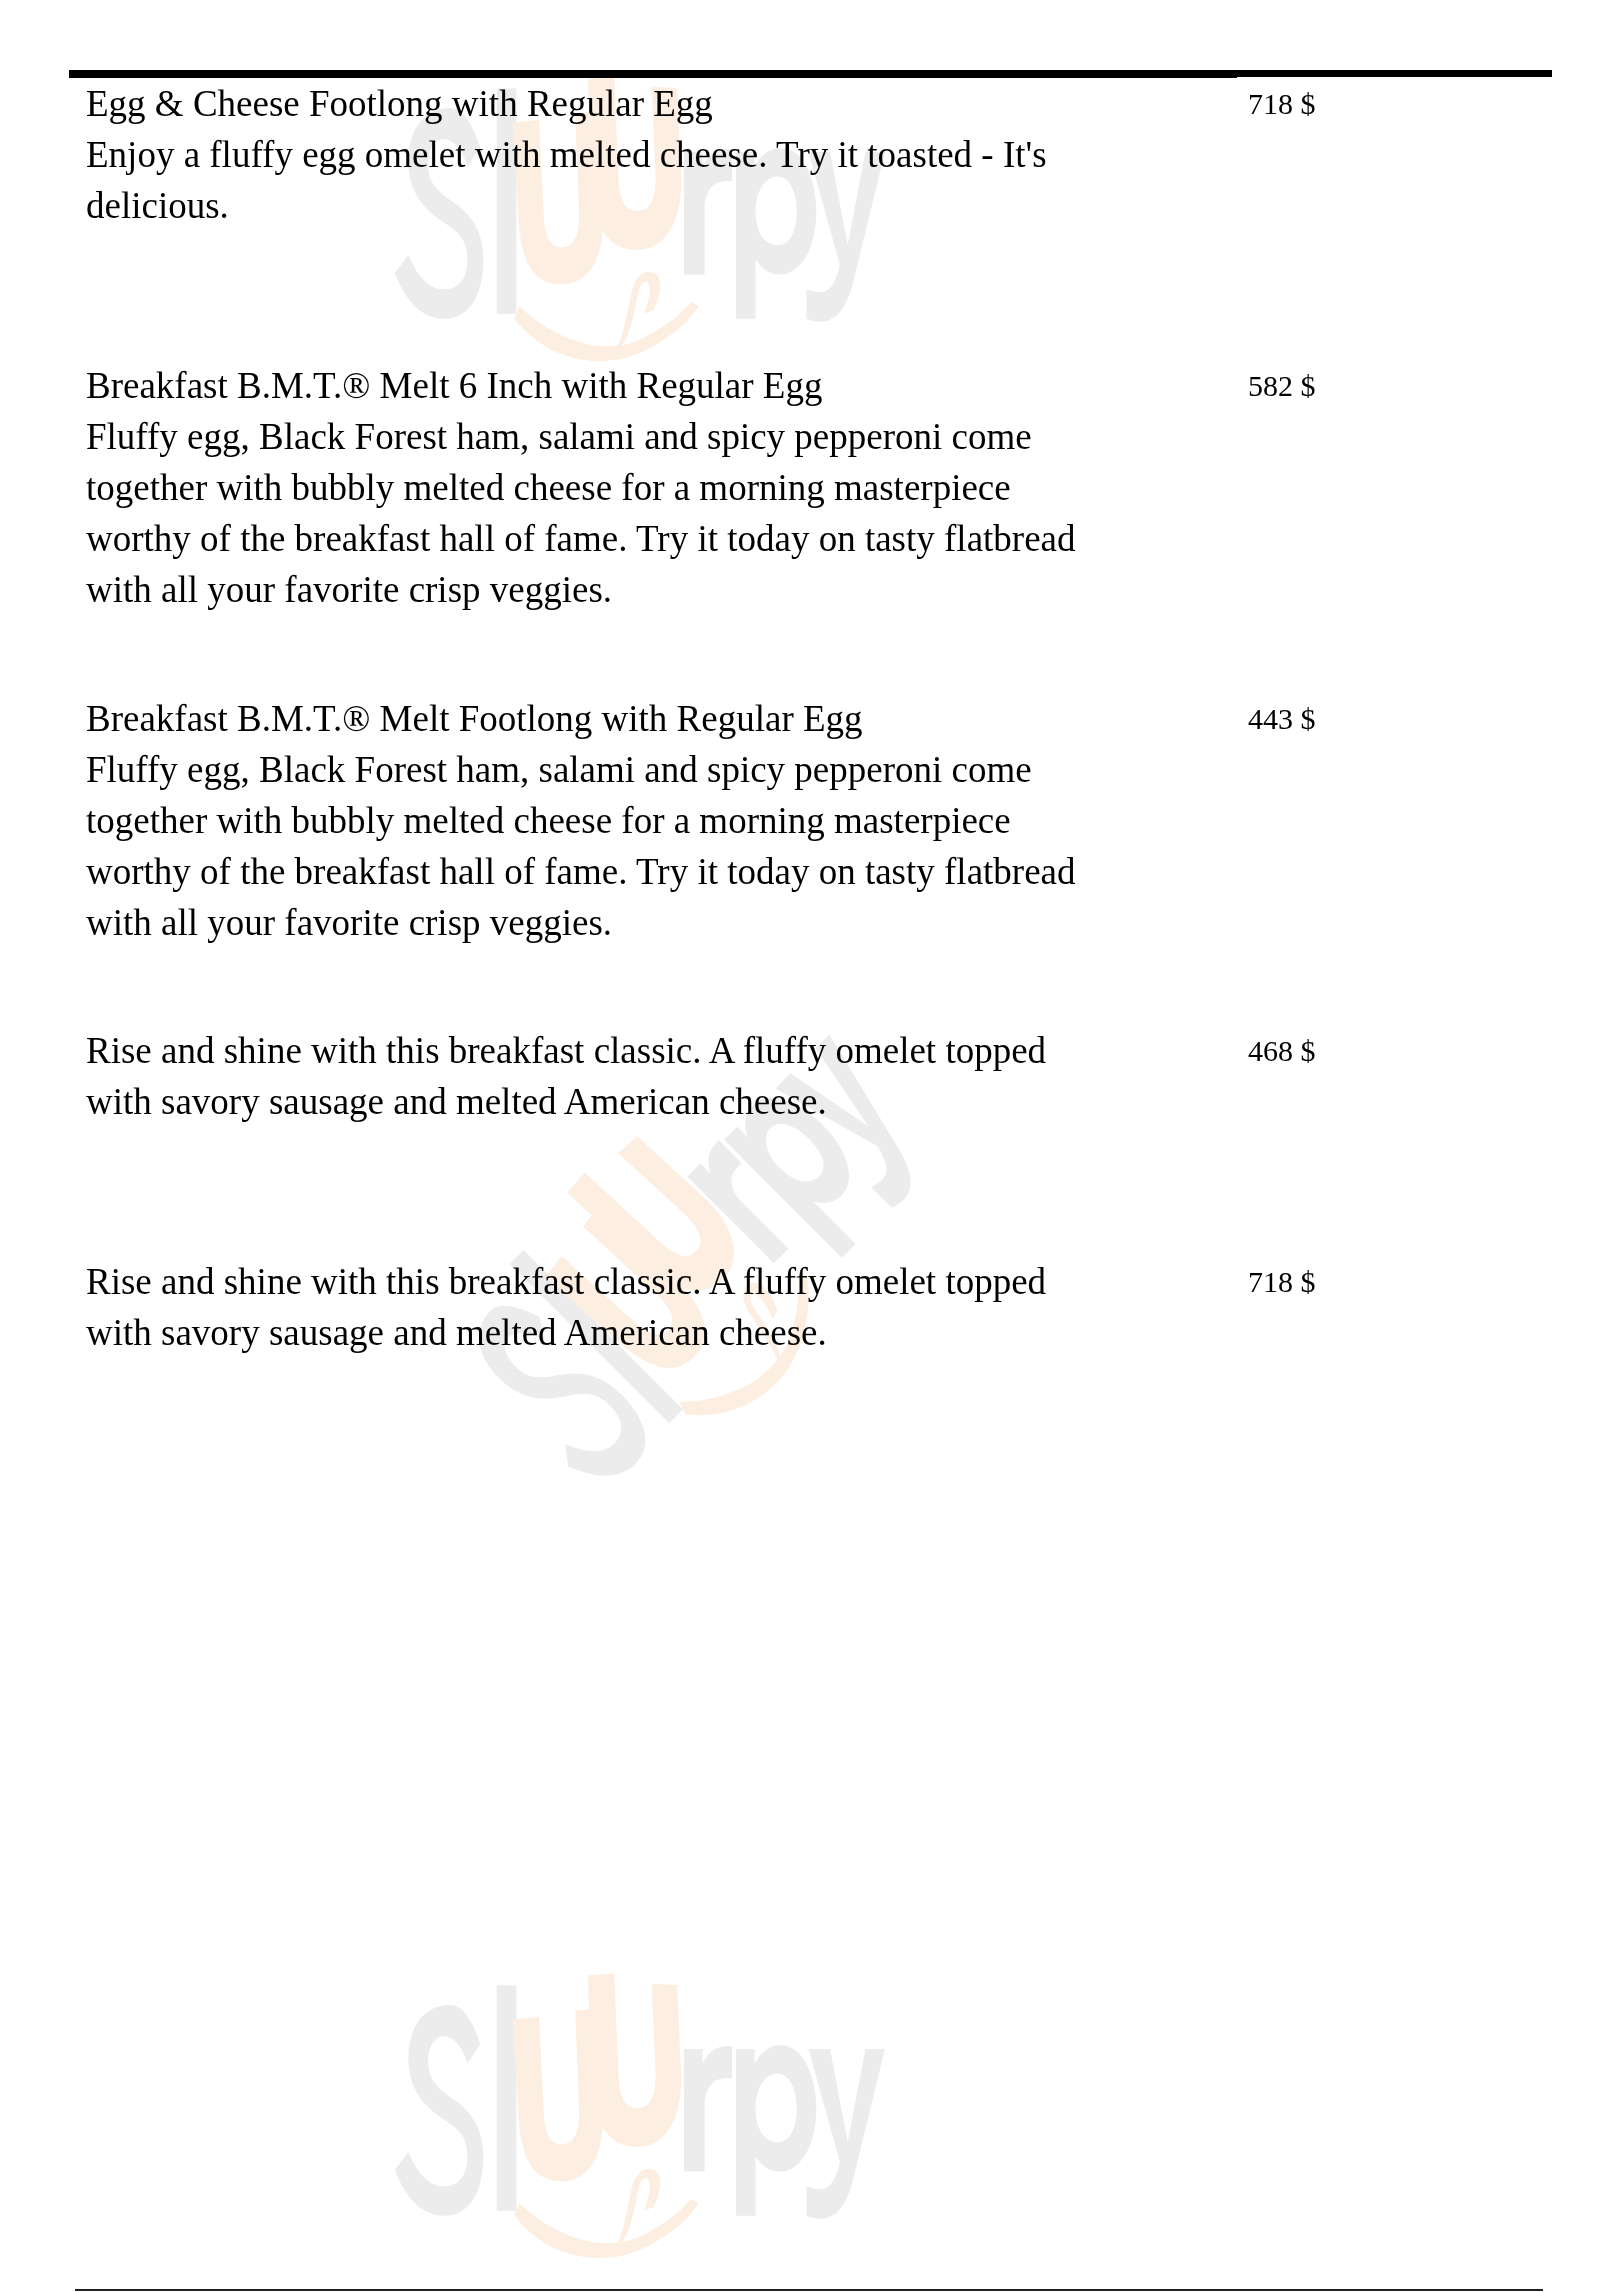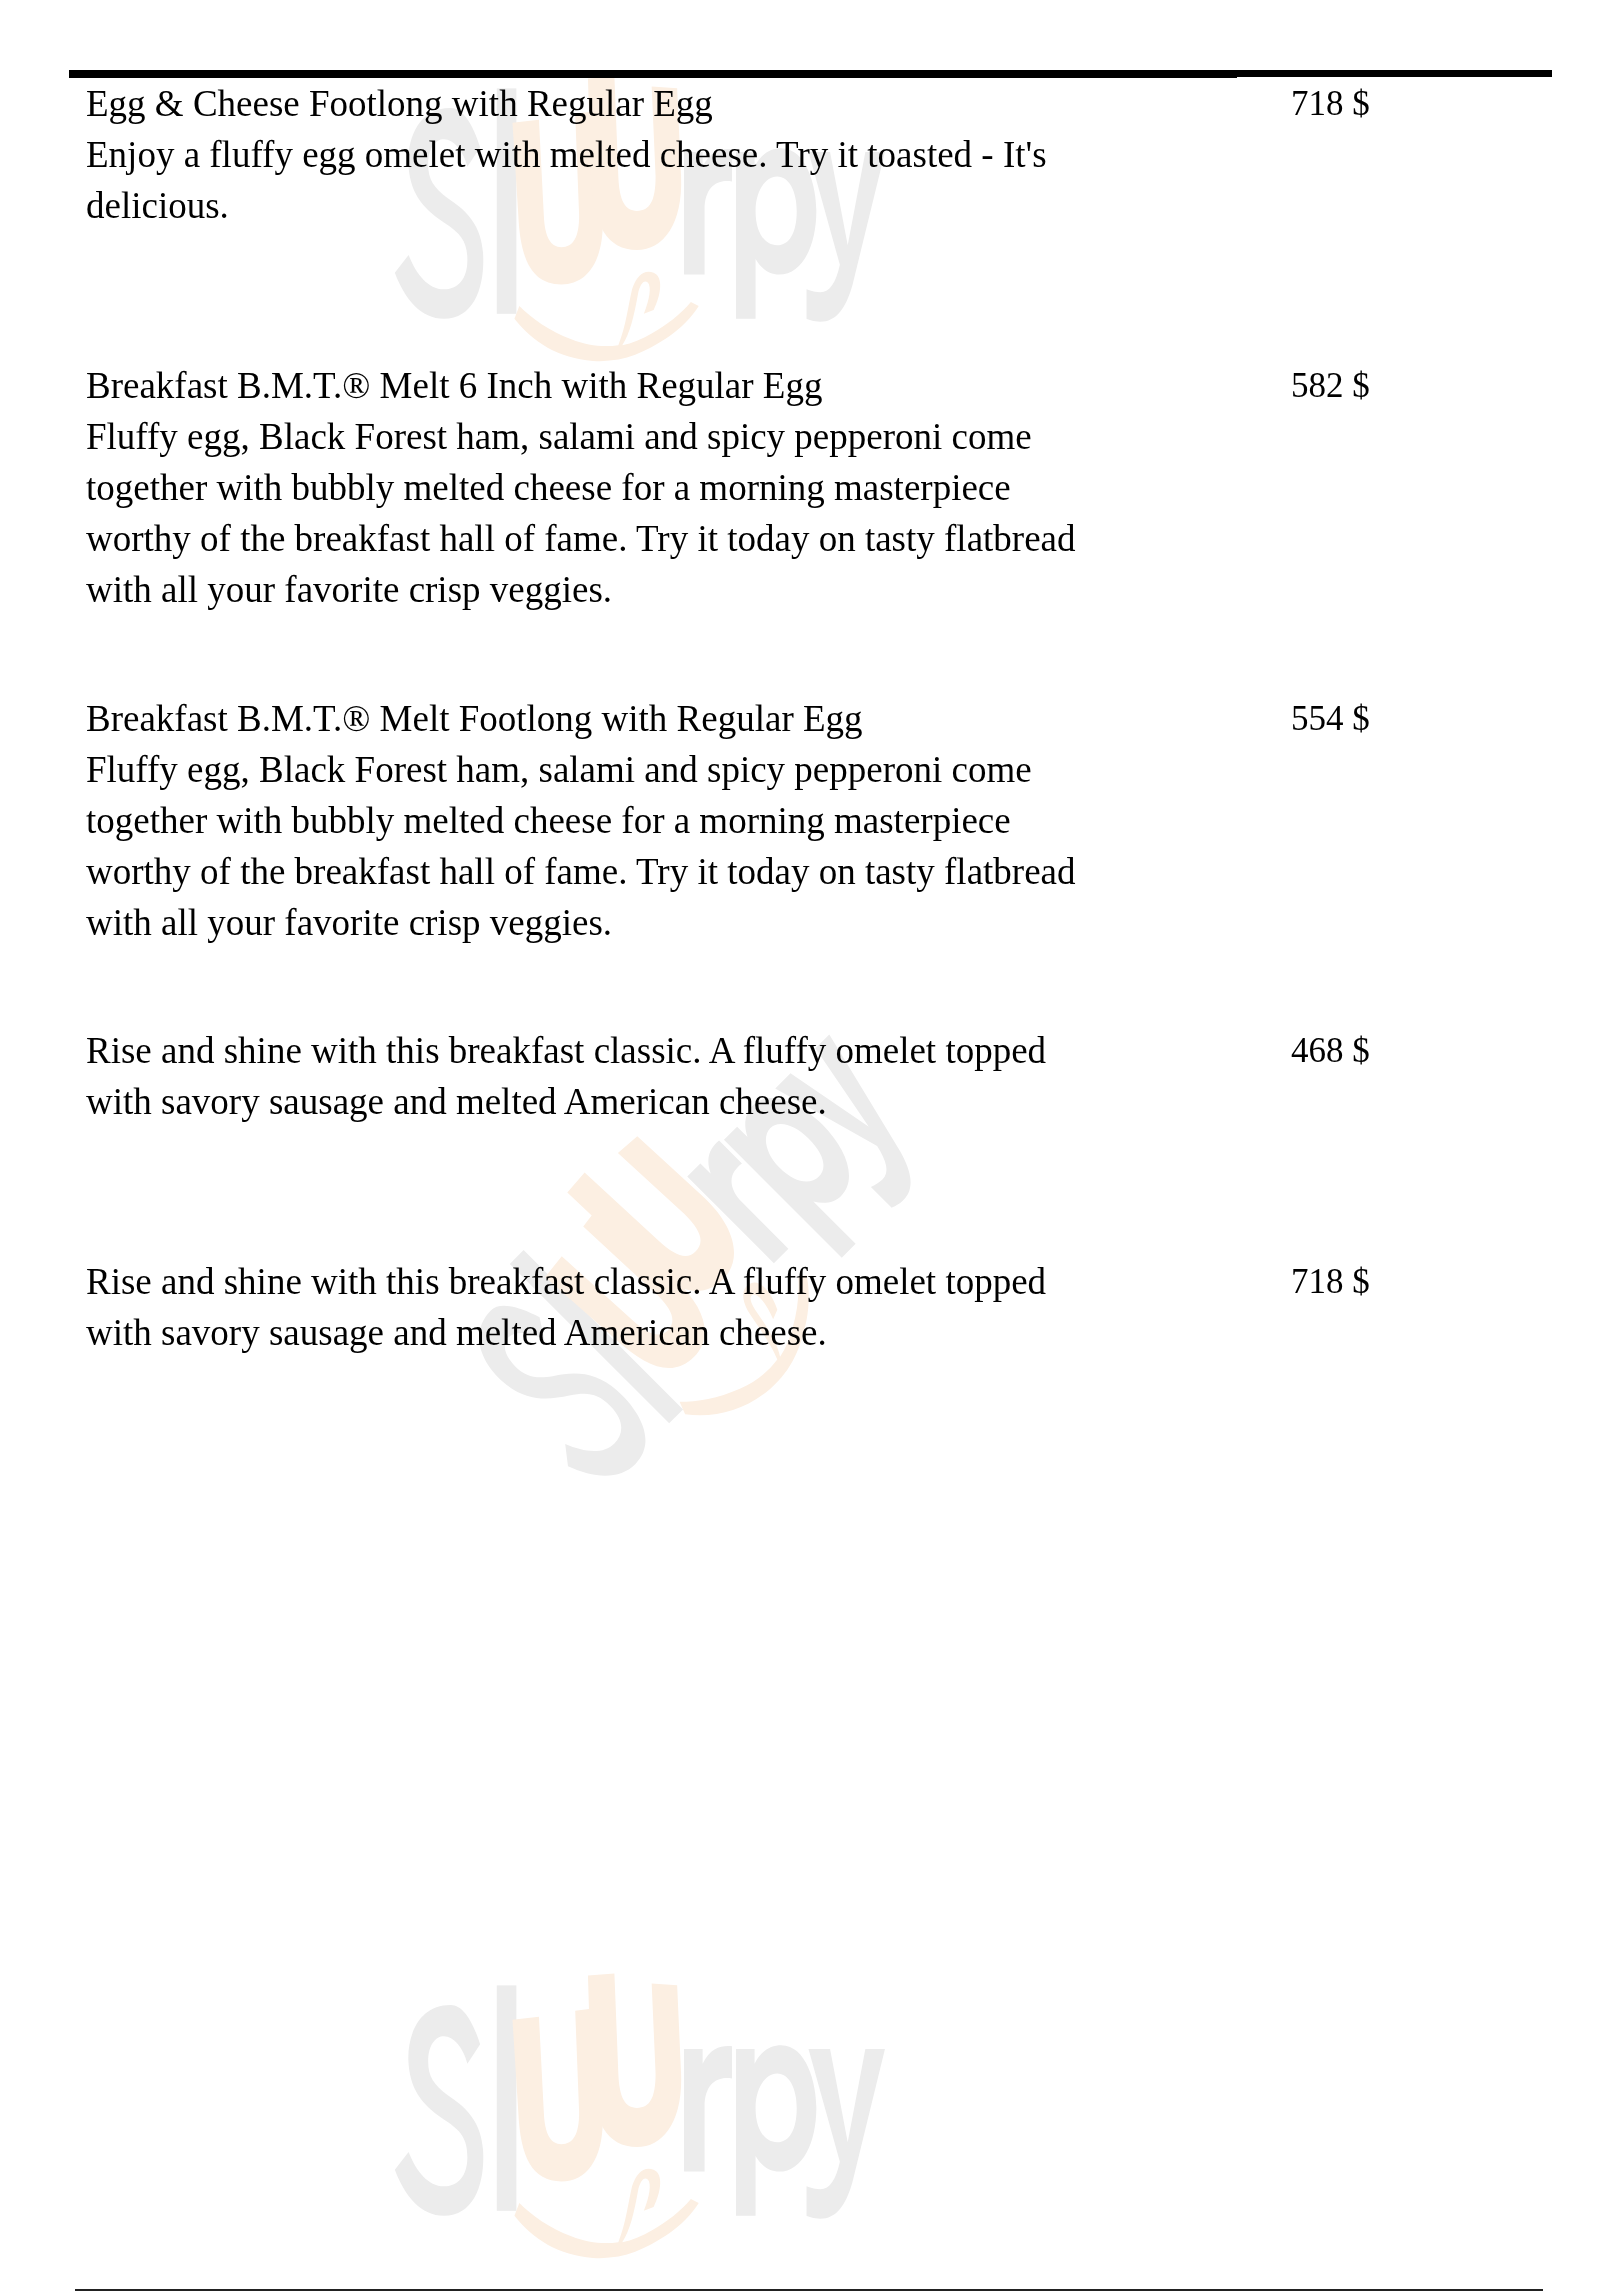--- a/index.html
+++ b/index.html
@@ -6,21 +6,21 @@
   body { width: 1621px; height: 2293px; position: relative; overflow: hidden;
          font-family: "Liberation Serif", "DejaVu Serif", serif; color: #000; }
   .wm { position: absolute; z-index: 0; pointer-events: none; }
   .wm svg { display: block; }
   .page { position: absolute; left: 0; top: 0; width: 1621px; height: 2293px; z-index: 1; }
   .top-rule-left { position: absolute; left: 69px; top: 70px; width: 1168px; height: 7.8px; background: #000; }
   .top-rule-right { position: absolute; left: 1235px; top: 70px; width: 317px; height: 6.9px; background: #000; }
   .bottom-rule { position: absolute; left: 75px; top: 2289px; width: 1468px; height: 2px; background: #222; }
   .item { position: absolute; left: 86px; width: 1176px; font-size: 37px; line-height: 51px; }
   .item .name, .item .desc { display: block; white-space: pre-wrap; }
-  .price { position: absolute; left: 1291px; font-size: 35px; line-height: 51px; white-space: nowrap; }
+  .price { position: absolute; left: 1248px; font-size: 30px; line-height: 51px; white-space: nowrap; }
 </style>
 </head>
 <body>
 
 <div class="wm" style="left:387px; top:49px;">
   <svg width="843" height="314" viewBox="0 0 860 320">
     <g fill="#ececec">
       <path d="M65 60 C30 60 20 95 22 120 C24 150 40 165 60 178 C75 188 82 196 82 215 C82 235 72 245 58 245 C42 245 30 230 22 210 L8 228 C18 255 35 275 58 275 C90 275 100 240 98 208 C96 180 82 165 62 152 C48 142 42 133 42 118 C42 100 50 92 58 92 C68 92 78 104 82 120 L95 100 C88 78 78 60 65 60 Z"></path>
       <rect x="112" y="40" width="20" height="230"></rect>
       <path d="M303 105 L322 105 L322 120 C330 103 342 101 352 102 L352 135 C340 133 326 137 324 160 L324 230 L303 230 Z"></path>
@@ -89,21 +89,21 @@
   </div>
   <div class="price" style="top:360px;">582 $</div>
 
   <div class="item" style="top:693px;">
     <span class="name">Breakfast B.M.T.® Melt Footlong with Regular Egg</span>
     <span class="desc">Fluffy egg, Black Forest ham, salami and spicy pepperoni come</span>
     <span class="desc">together with bubbly melted cheese for a morning masterpiece</span>
     <span class="desc">worthy of the breakfast hall of fame. Try it today on tasty flatbread</span>
     <span class="desc">with all your favorite crisp veggies.</span>
   </div>
-  <div class="price" style="top:693px;">554 $</div>
+  <div class="price" style="top:693px;">443 $</div>
 
   <div class="item" style="top:1025px;">
     <span class="desc">Rise and shine with this breakfast classic. A fluffy omelet topped</span>
     <span class="desc">with savory sausage and melted American cheese.</span>
   </div>
   <div class="price" style="top:1025px;">468 $</div>
 
   <div class="item" style="top:1256px;">
     <span class="desc">Rise and shine with this breakfast classic. A fluffy omelet topped</span>
     <span class="desc">with savory sausage and melted American cheese.</span>

